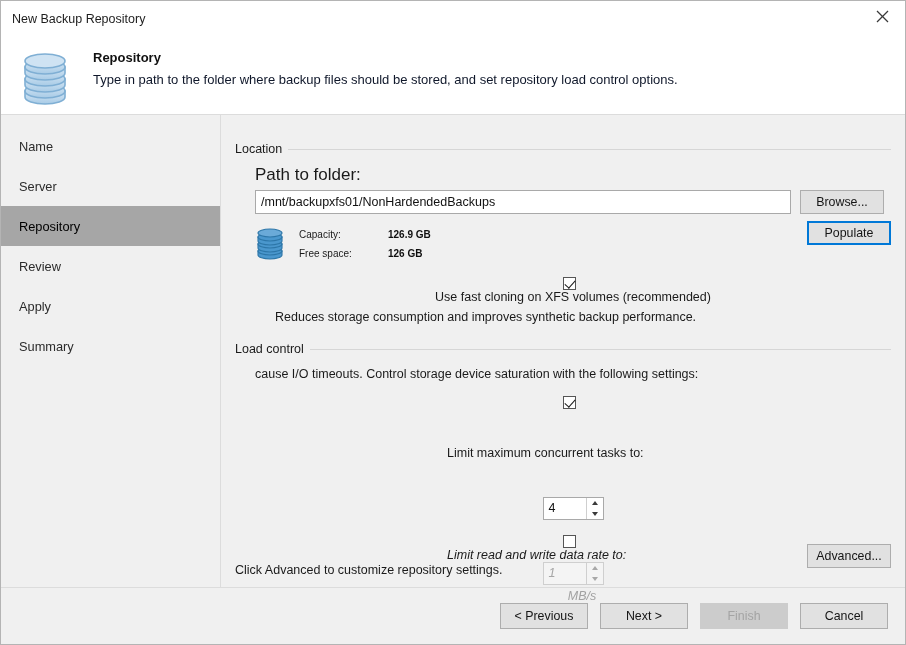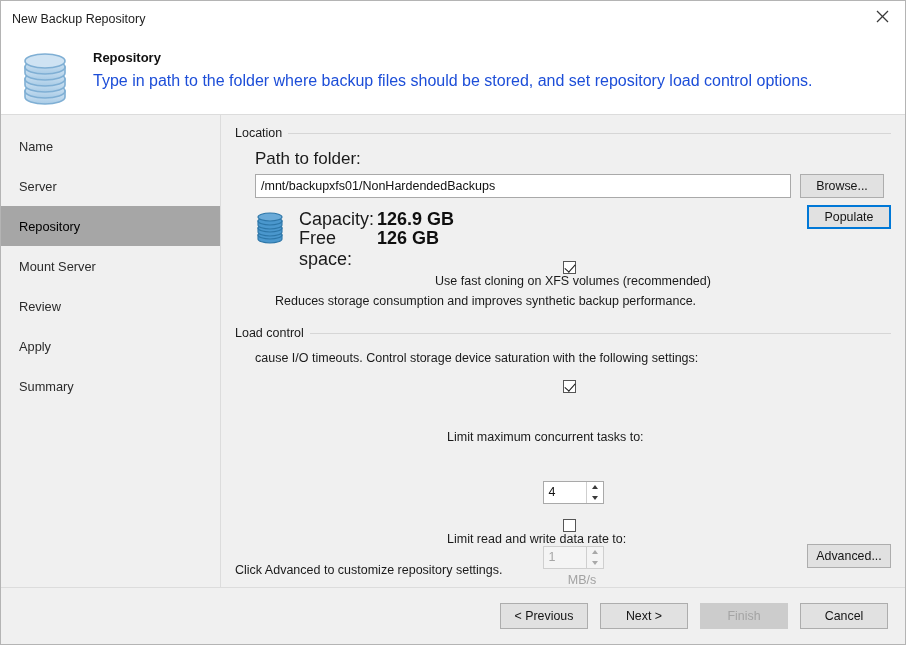--- a/index.html
+++ b/index.html
@@ -71,22 +71,22 @@
     margin-left: 20px;
     margin-top: 9px;
   }
   #header-title {
     font-weight: bold;
     font-size: 13px;
     color: #111111;
     margin-bottom: 7px;
   }
   #header-sub {
-    font-size: 16px;
-    color: #1d4ed8;
+    font-size: 13px;
+    color: #0f172a;
   }
 
   
   #body {
     flex: 1 1 auto;
     display: flex;
     min-height: 0;
     background: #f0f0f0;
   }
 
@@ -110,21 +110,21 @@
   .nav-item.selected {
     background: #a6a6a6;
     color: #000000;
   }
 
   
   #content {
     flex: 1 1 auto;
     position: relative;
     background: #f0f0f0;
-    padding: 0 14px 0 14px;
+    padding: 16px 14px 0 14px;
   }
 
   
   .groupbox { position: relative; }
   .group-head {
     display: flex;
     align-items: center;
     gap: 6px;
     font-size: 12.5px;
     color: #1a1a1a;
@@ -186,23 +186,24 @@
   
   #capacity-block {
     display: flex;
     align-items: center;
     margin-top: 11px;
   }
   #capacity-icon { width: 30px; height: 36px; flex: 0 0 30px; }
   #capacity-rows { margin-left: 14px; }
   .cap-row {
     display: flex;
-    align-items: flex-start;
+    align-items: center;
     height: 19px;
-    font-size: 18px;
+    font-size: 10px;
+    gap: 11px;
   }
   .cap-key { width: 78px; color: #1a1a1a; }
   .cap-val { font-weight: bold; color: #0f0f0f; }
 
   
   .cb-line { display: flex; align-items: center; flex-direction: column; }
   .checkbox {
     width: 13px; height: 13px;
     flex: 0 0 13px;
     border: 1px solid #555555;
@@ -343,23 +344,20 @@
 
     <div id="sidebar">
       <div class="nav-item">
         <span>Name</span>
       </div>
       <div class="nav-item">
         <span>Server</span>
       </div>
       <div class="nav-item selected">
         <span>Repository</span>
-      </div>
-      <div class="nav-item">
-        <span>Mount Server</span>
       </div>
       <div class="nav-item">
         <span>Review</span>
       </div>
       <div class="nav-item">
         <span>Apply</span>
       </div>
       <div class="nav-item">
         <span>Summary</span>
       </div>
@@ -442,21 +440,21 @@
                 <span>
                     <i class="arrow-up"></i>
                   </span>
                 <span>
                     <i class="arrow-down"></i>
                   </span>
               </span>
             </span>
           </div>
 
-          <div class="cb-line" style="margin-top:15px;">
+          <div class="cb-line" style="margin-top:15px;font-style:italic;">
             <span class="checkbox"></span>
             <span class="cb-label" style="width:252px;">Limit read and write data rate to:</span>
             <span class="spinner disabled">
               <span class="sp-val">1</span>
               <span class="sp-arrows">
                 <span>
                     <i class="arrow-up"></i>
                   </span>
                 <span>
                     <i class="arrow-down"></i>

